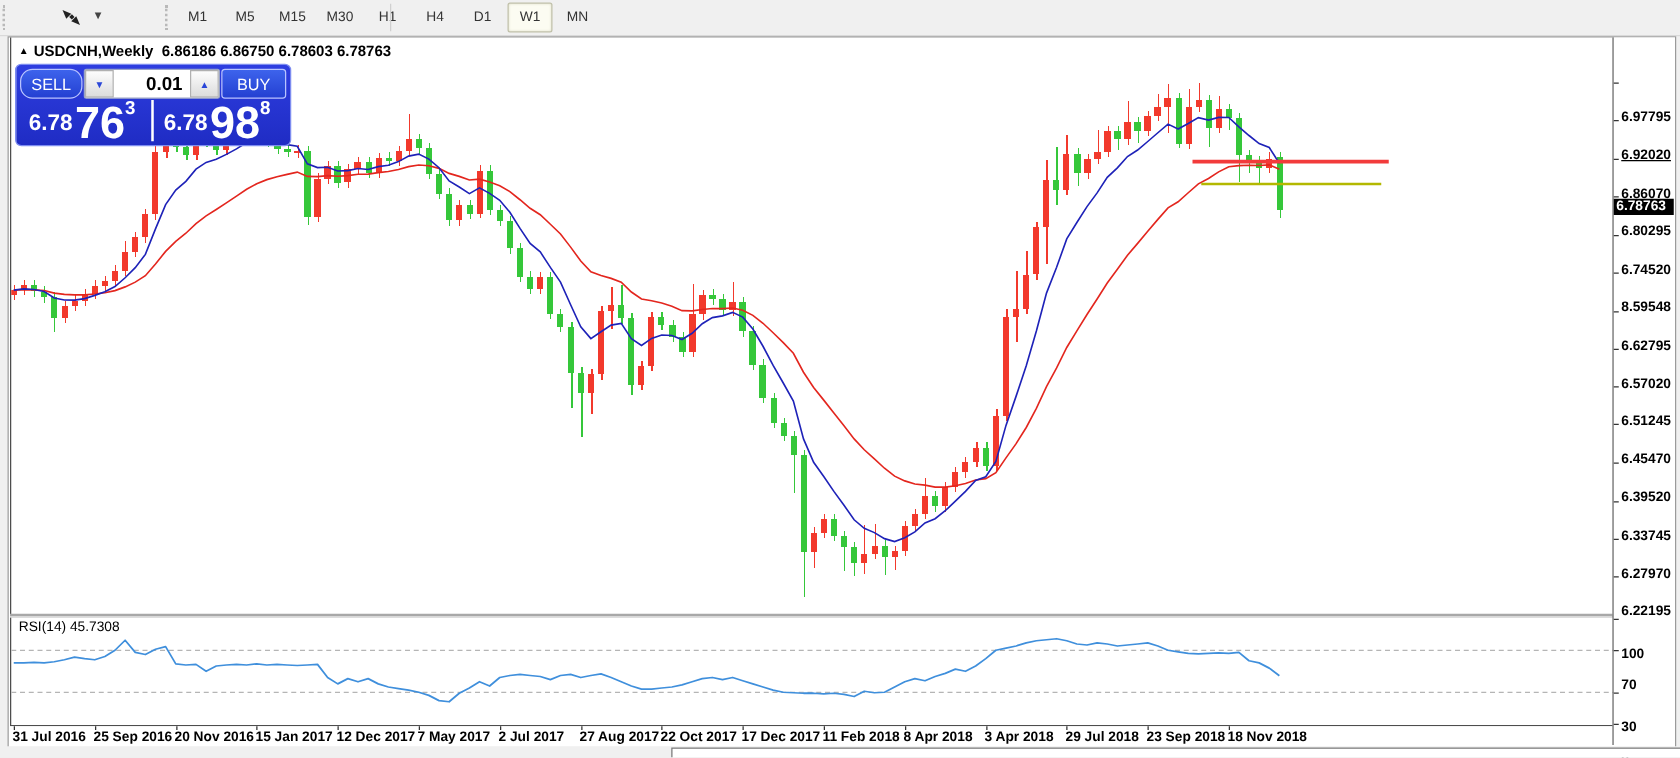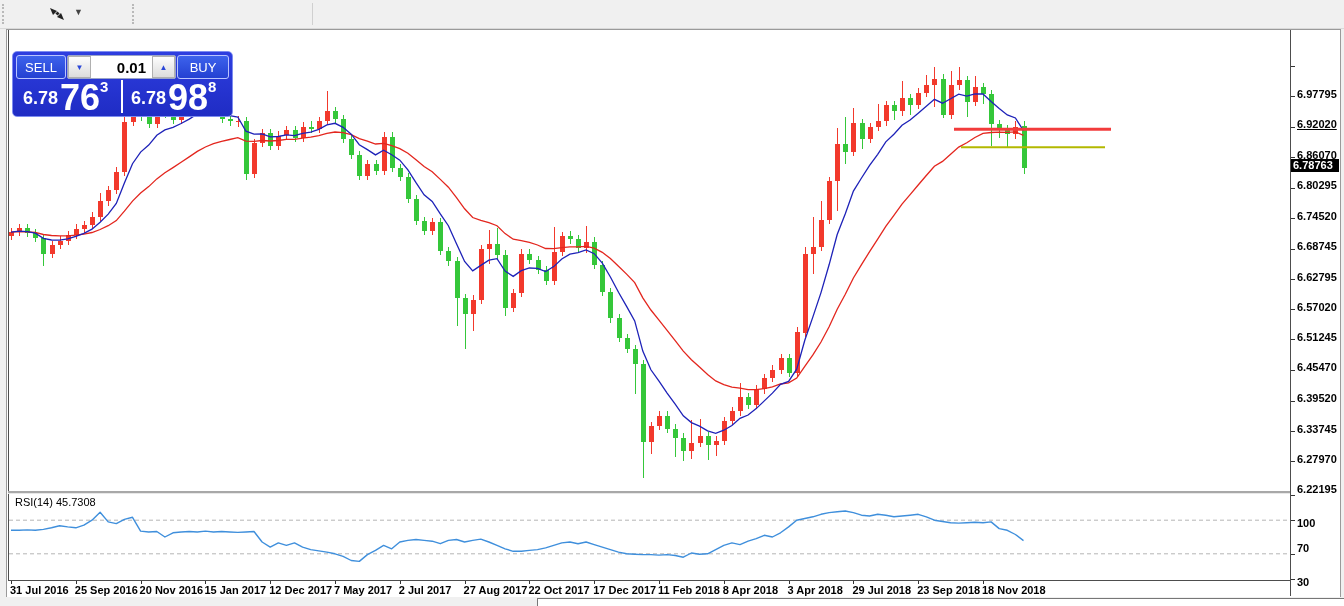--- a/index.html
+++ b/index.html
@@ -21,21 +21,21 @@
   #plot{position:absolute;left:1px;top:0;width:1282px;height:550px;border-left:1px solid #4d4d4d;}
   #plot svg{position:absolute;left:0;top:0;}
   #chart-title{position:absolute;left:8px;top:4px;font-size:12px;font-weight:bold;color:#000;white-space:nowrap;}
   #chart-title .tri{font-size:8px;vertical-align:2px;margin-right:4px;}
 
   
   #trade-panel{position:absolute;left:5px;top:21px;width:219px;height:64px;background:linear-gradient(#2e3ee0,#1f2cc4);
                border:1px solid #7d8cf0;border-radius:5px;}
   .tp-btn{position:absolute;top:3px;height:22px;background:linear-gradient(#3d63ec,#2440d2);border:1px solid #b9c4ff;
           border-radius:3px;color:#fff;font-size:13px;display:flex;align-items:center;justify-content:center;}
-  #sell-btn{left:3px;width:48px;}
+  #sell-btn{left:3px;width:48px;border-radius:10px;}
   #buy-btn{left:164px;width:50px;}
   #vol-stepper{position:absolute;left:54px;top:3px;width:107px;height:22px;background:#fff;border:1px solid #9aa4c8;
                border-radius:2px;display:flex;align-items:stretch;}
   .vol-arrow{width:21px;background:linear-gradient(#fdfdfd,#dcdcdc);border:1px solid #b0b0b0;color:#2a46d8;
              font-size:8px;display:flex;align-items:center;justify-content:center;}
   #vol-value{flex:1;font-size:15px;font-weight:bold;color:#000;display:flex;align-items:center;justify-content:flex-end;padding-right:6px;}
   .tp-price{position:absolute;top:28px;height:33px;color:#fff;display:flex;align-items:flex-end;}
   #sell-price{left:4px;width:102px;}
   #buy-price{left:112px;width:103px;}
   #tp-divider{position:absolute;left:108px;top:28px;width:2px;height:33px;background:#ffffff;}
@@ -72,20 +72,31 @@
     <div class="grip" style="left:2px"></div>
     <div id="tool-icon">
       <svg width="18" height="16" viewBox="0 0 18 16">
         <path d="M2 2 L9 5 L5 9 Z" fill="#222"></path>
         <path d="M16 14 L9 11 L13 7 Z" fill="#222"></path>
         <rect x="8" y="6" width="3" height="3" fill="#222" transform="rotate(45 9.5 7.5)"></rect>
       </svg>
     </div>
     <div id="tool-caret">▼</div>
     <div class="grip" style="left:132px"></div>
+    <div id="tf-bar">
+        <div class="tf-btn">M1</div>
+        <div class="tf-btn">M5</div>
+        <div class="tf-btn">M15</div>
+        <div class="tf-btn">M30</div>
+        <div class="tf-btn">H1</div>
+        <div class="tf-btn">H4</div>
+        <div class="tf-btn">D1</div>
+        <div class="tf-btn active">W1</div>
+        <div class="tf-btn">MN</div>
+      </div>
     <div id="tf-sep"></div>
   </div>
 
   <div id="chart-window">
     <div id="plot">
         <svg width="1282" height="550">
           <g shape-rendering="crispEdges">
             <line x1="2.5" y1="197.9" x2="2.5" y2="210.0" stroke="#f2392c" stroke-width="1"></line>
             <rect x="-0.5" y="202.1" width="5" height="3.7" fill="#f2392c"></rect>
             <line x1="10.5" y1="193.8" x2="10.5" y2="206.3" stroke="#f2392c" stroke-width="1"></line>
@@ -342,20 +353,23 @@
           <polyline points="2.0,202.1 10.1,201.7 18.2,201.9 26.3,202.4 34.4,204.5 42.5,205.5 50.6,205.9 58.7,205.9 66.8,205.2 74.9,204.2 83.0,202.5 91.1,199.5 99.2,195.7 107.3,190.6 115.4,181.2 123.5,171.1 131.6,163.1 139.7,156.6 147.8,148.9 155.9,142.7 164.0,137.6 172.1,132.3 180.2,126.9 188.3,121.4 196.4,117.0 204.5,113.7 212.6,111.4 220.7,109.5 228.8,107.7 236.9,111.1 245.0,111.3 253.1,110.5 261.2,111.0 269.3,110.5 277.4,109.4 285.5,109.3 293.6,108.1 301.7,107.2 309.8,105.6 317.9,103.3 326.0,102.0 334.1,102.6 342.2,104.7 350.3,108.7 358.4,111.1 366.5,114.0 374.6,113.3 382.7,115.6 390.8,118.6 398.9,123.3 407.0,129.8 415.1,136.6 423.2,141.8 431.3,149.4 439.4,157.2 447.5,167.7 455.6,178.8 463.7,187.5 471.8,190.4 479.9,192.7 488.0,195.7 496.1,203.6 504.2,209.2 512.3,210.6 520.4,212.4 528.5,215.0 536.6,218.5 544.7,218.7 552.8,217.6 560.9,216.8 569.0,216.9 577.1,216.4 585.2,218.2 593.3,222.3 601.4,228.6 609.5,236.2 617.6,244.1 625.7,252.6 633.8,267.8 641.9,280.0 650.0,290.1 658.1,300.4 666.2,310.6 674.3,321.1 682.4,329.8 690.5,337.1 698.6,344.6 706.7,350.9 714.8,354.7 722.9,357.2 731.0,358.1 739.1,359.7 747.2,359.7 755.3,358.6 763.4,356.8 771.5,354.0 779.6,352.9 787.7,348.1 795.8,336.3 803.9,324.9 812.0,312.0 820.1,296.7 828.2,279.3 836.3,264.3 844.4,248.0 852.5,234.7 860.6,221.6 868.7,209.2 876.8,196.4 884.9,185.4 893.0,174.2 901.1,164.7 909.2,155.0 917.3,145.5 925.4,136.3 933.5,131.4 941.6,124.2 949.7,117.1 957.8,112.8 965.9,107.5 974.0,103.4 982.1,102.5 990.2,102.2 998.3,102.4 1006.4,101.9 1014.5,105.4" fill="none" stroke="#e3261e" stroke-width="1.3"></polyline>
           <polyline points="2.0,202.1 10.1,201.1 18.2,201.6 26.3,203.2 34.4,208.4 42.5,210.0 50.6,210.1 58.7,208.9 66.8,206.3 74.9,203.4 83.0,199.2 91.1,192.2 99.2,184.1 107.3,173.5 115.4,153.1 123.5,133.7 131.6,122.1 139.7,115.1 147.8,105.3 155.9,99.9 164.0,97.4 172.1,93.5 180.2,89.1 188.3,84.0 196.4,81.7 204.5,82.0 212.6,83.8 220.7,85.7 228.8,87.0 236.9,101.1 245.0,104.1 253.1,103.8 261.2,106.8 269.3,106.5 277.4,104.8 285.5,105.6 293.6,103.3 301.7,102.2 309.8,99.3 317.9,94.9 326.0,93.3 334.1,97.3 342.2,104.2 350.3,114.7 358.4,119.6 366.5,124.9 374.6,120.3 382.7,124.7 390.8,130.2 398.9,139.8 407.0,152.7 415.1,164.8 423.2,171.5 431.3,183.9 439.4,195.7 447.5,213.8 455.6,231.4 463.7,240.9 471.8,235.4 479.9,230.1 488.0,228.7 496.1,241.0 504.2,246.4 512.3,240.7 520.4,238.0 528.5,238.4 536.6,241.6 544.7,236.6 552.8,229.0 560.9,224.1 569.0,222.7 577.1,219.9 585.2,223.7 593.3,233.2 601.4,247.0 609.5,262.3 617.6,276.4 625.7,290.9 633.8,321.1 641.9,339.8 650.0,351.2 658.1,363.1 666.2,374.2 674.3,385.8 682.4,392.6 690.5,396.1 698.6,400.9 706.7,403.3 714.8,400.2 722.9,395.5 731.0,388.3 739.1,385.0 747.2,378.6 755.3,370.9 763.4,363.1 771.5,354.3 779.6,351.4 787.7,339.2 795.8,310.3 803.9,286.9 812.0,262.6 820.1,234.8 828.2,204.5 836.3,183.8 844.4,161.1 852.5,148.0 860.6,135.3 868.7,124.3 876.8,111.9 884.9,104.3 893.0,95.2 901.1,90.0 909.2,83.2 917.3,76.2 925.4,69.3 933.5,73.2 941.6,68.8 949.7,64.1 957.8,66.1 965.9,63.9 974.0,64.0 982.1,71.5 990.2,78.4 998.3,84.9 1006.4,88.0 1014.5,100.6" fill="none" stroke="#1e22b8" stroke-width="1.3"></polyline>
           <line x1="945" x2="1102" y1="99.2" y2="99.2" stroke="#f23b3b" stroke-width="3"></line>
           <line x1="952" x2="1096" y1="117.2" y2="117.2" stroke="#b3b800" stroke-width="2"></line>
           <line x1="0" x2="1282" y1="490.2" y2="490.2" stroke="#b5b5b5" stroke-width="1" stroke-dasharray="4 3"></line>
           <line x1="0" x2="1282" y1="523.8" y2="523.8" stroke="#b5b5b5" stroke-width="1" stroke-dasharray="4 3"></line>
           <polyline points="2.0,500.3 10.1,500.3 18.2,499.9 26.3,500.3 34.4,499.4 42.5,497.8 50.6,495.7 58.7,496.9 66.8,497.8 74.9,495.2 83.0,490.2 91.1,482.2 99.2,491.9 107.3,493.6 115.4,489.4 123.5,487.3 131.6,501.1 139.7,502.0 147.8,501.5 155.9,507.0 164.0,502.8 172.1,502.0 180.2,501.5 188.3,502.0 196.4,501.1 204.5,502.0 212.6,501.5 220.7,502.0 228.8,502.4 236.9,502.0 245.0,501.5 253.1,512.0 261.2,517.1 269.3,512.9 277.4,515.4 285.5,512.9 293.6,517.1 301.7,519.6 309.8,520.9 317.9,522.1 326.0,523.8 334.1,526.3 342.2,530.5 350.3,531.4 358.4,524.6 366.5,520.4 374.6,515.4 382.7,518.8 390.8,512.0 398.9,510.4 407.0,509.5 415.1,510.4 423.2,511.2 431.3,513.7 439.4,510.4 447.5,509.5 455.6,512.0 463.7,510.4 471.8,509.1 479.9,512.0 488.0,515.4 496.1,518.8 504.2,521.3 512.3,521.3 520.4,520.4 528.5,519.6 536.6,517.9 544.7,515.4 552.8,512.9 560.9,512.0 569.0,513.7 577.1,512.0 585.2,514.6 593.3,517.1 601.4,519.6 609.5,522.1 617.6,523.8 625.7,524.2 633.8,524.6 641.9,524.6 650.0,525.1 658.1,524.6 666.2,525.5 674.3,527.2 682.4,523.0 690.5,524.2 698.6,523.8 706.7,519.6 714.8,515.4 722.9,512.9 731.0,514.6 739.1,511.2 747.2,508.7 755.3,505.3 763.4,507.0 771.5,502.8 779.6,496.9 787.7,490.2 795.8,488.5 803.9,486.8 812.0,484.3 820.1,482.6 828.2,481.8 836.3,481.0 844.4,482.6 852.5,485.2 860.6,486.0 868.7,484.3 876.8,485.2 884.9,486.8 893.0,486.0 901.1,485.2 909.2,484.3 917.3,486.8 925.4,490.2 933.5,491.5 941.6,492.7 949.7,493.1 957.8,492.7 965.9,492.3 974.0,492.7 982.1,491.9 990.2,498.6 998.3,500.3 1006.4,504.5 1014.5,510.6" fill="none" stroke="#3f8fdc" stroke-width="1.4" stroke-linejoin="round"></polyline>
         </svg>
       </div>
 
+    <div id="chart-title">
+      <span class="tri">▲</span><span>USDCNH,Weekly</span>&nbsp;&nbsp;<span>6.86186 6.86750 6.78603 6.78763</span>
+    </div>
 
     <div id="trade-panel">
       <div id="sell-btn" class="tp-btn">SELL</div>
       <div id="vol-stepper">
         <div class="vol-arrow">▼</div>
         <div id="vol-value">0.01</div>
         <div class="vol-arrow">▲</div>
       </div>
       <div id="buy-btn" class="tp-btn">BUY</div>
       <div id="sell-price" class="tp-price">
@@ -414,21 +428,21 @@
         <div class="p-label" style="top: 30px;">6.97795</div>
         <div class="p-tick" style="top: 36px;"></div>
         <div class="p-label" style="top: 60.1744px; text-decoration: underline;">6.92020</div>
         <div class="p-tick" style="top: 66.1744px;"></div>
         <div class="p-label" style="top: 91.2631px;">6.86070</div>
         <div class="p-tick" style="top: 97.2631px;"></div>
         <div class="p-label" style="top: 121.437px;">6.80295</div>
         <div class="p-tick" style="top: 127.437px;"></div>
         <div class="p-label" style="top: 151.612px;">6.74520</div>
         <div class="p-tick" style="top: 157.612px;"></div>
-        <div class="p-label" style="top: 181.786px;">6.68745</div>
+        <div class="p-label" style="top: 181.786px;">8.59548</div>
         <div class="p-tick" style="top: 187.786px;"></div>
         <div class="p-label" style="top: 212.875px;">6.62795</div>
         <div class="p-tick" style="top: 218.875px;"></div>
         <div class="p-label" style="top: 243.049px;">6.57020</div>
         <div class="p-tick" style="top: 249.049px;"></div>
         <div class="p-label" style="top: 273.224px;">6.51245</div>
         <div class="p-tick" style="top: 279.224px;"></div>
         <div class="p-label" style="top: 303.398px;">6.45470</div>
         <div class="p-tick" style="top: 309.398px;"></div>
         <div class="p-label" style="top: 334.487px;">6.39520</div>

